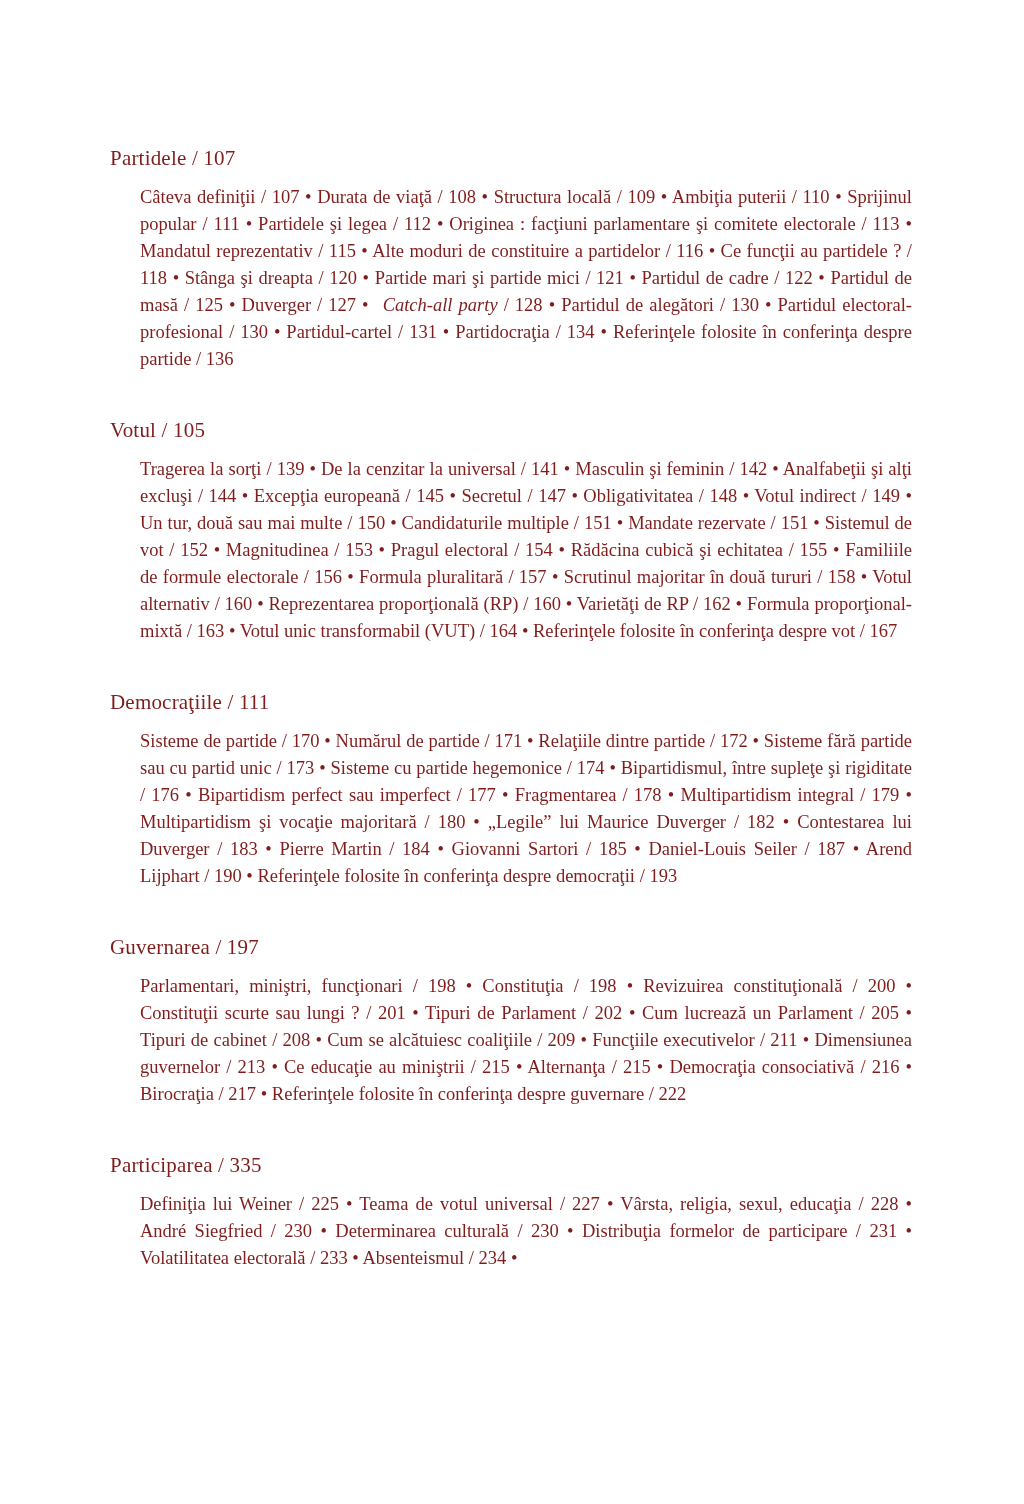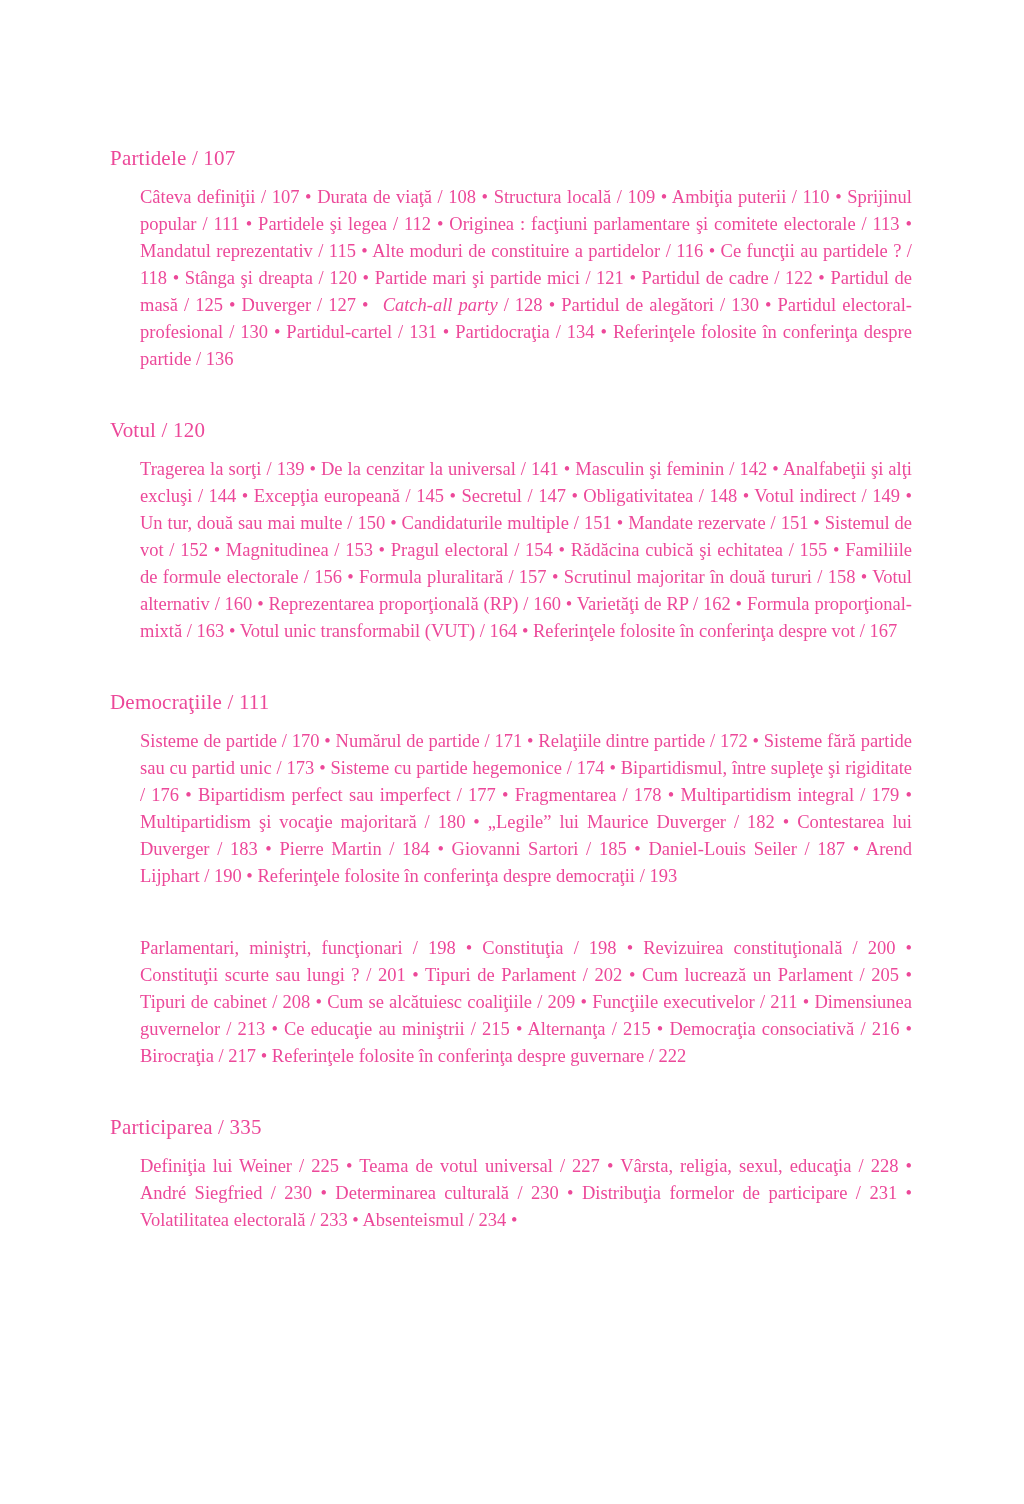--- a/index.html
+++ b/index.html
@@ -6,21 +6,21 @@
     margin: 0;
     padding: 0;
     background: #ffffff;
   }
   .page {
     position: relative;
     width: 1024px;
     height: 1504px;
     box-sizing: border-box;
     background: #ffffff;
-    color: #ec4899;
+    color: #7f1d1d;
     font-family: "Liberation Serif", serif;
     padding: 146px 112px 24px 110px;
     overflow: hidden;
   }
   .toc-section {
     margin: 0 0 45px 0;
   }
   .toc-section h2 {
     font-size: 21px;
     font-weight: normal;
@@ -43,30 +43,31 @@
 <body>
 
 <div class="page">
 
   <div class="toc-section">
     <h2>Partidele / 107</h2>
     <p class="entries"><span>Câteva definiţii / 107 • Durata de viaţă / 108 • Structura locală / 109 • Ambiţia puterii / 110 • Sprijinul popular / 111 • Partidele şi legea / 112 • Originea : facţiuni parlamentare şi comitete electorale / 113 • Mandatul reprezentativ / 115 • Alte moduri de constituire a partidelor / 116 • Ce funcţii au partidele ? / 118 • Stânga şi dreapta / 120 • Partide mari şi partide mici / 121 • Partidul de cadre / 122 • Partidul de masă / 125 • Duverger / 127 • </span><span class="italic">Catch-all party</span><span> / 128 • Partidul de alegători / 130 • Partidul electoral-profesional / 130 • Partidul-cartel / 131 • Partidocraţia / 134 • Referinţele folosite în conferinţa despre partide / 136</span></p>
   </div>
 
   <div class="toc-section">
-    <h2>Votul / 120</h2>
+    <h2>Votul / 105</h2>
     <p class="entries"><span>Tragerea la sorţi / 139 • De la cenzitar la universal / 141 • Masculin şi feminin / 142 • Analfabeţii şi alţi excluşi / 144 • Excepţia europeană / 145 • Secretul / 147 • Obligativitatea / 148 • Votul indirect / 149 • Un tur, două sau mai multe / 150 • Candidaturile multiple / 151 • Mandate rezervate / 151 • Sistemul de vot / 152 • Magnitudinea / 153 • Pragul electoral / 154 • Rădăcina cubică şi echitatea / 155 • Familiile de formule electorale / 156 • Formula pluralitară / 157 • Scrutinul majoritar în două tururi / 158 • Votul alternativ / 160 • Reprezentarea proporţională (RP) / 160 • Varietăţi de RP / 162 • Formula proporţional-mixtă / 163 • Votul unic transformabil (VUT) / 164 • Referinţele folosite în conferinţa despre vot / 167</span></p>
   </div>
 
   <div class="toc-section">
     <h2>Democraţiile / 111</h2>
     <p class="entries"><span>Sisteme de partide / 170 • Numărul de partide / 171 • Relaţiile dintre partide / 172 • Sisteme fără partide sau cu partid unic / 173 • Sisteme cu partide hegemonice / 174 • Bipartidismul, între supleţe şi rigiditate / 176 • Bipartidism perfect sau imperfect / 177 • Fragmentarea / 178 • Multipartidism integral / 179 • Multipartidism şi vocaţie majoritară / 180 • „Legile” lui Maurice Duverger / 182 • Contestarea lui Duverger / 183 • Pierre Martin / 184 • Giovanni Sartori / 185 • Daniel-Louis Seiler / 187 • Arend Lijphart / 190 • Referinţele folosite în conferinţa despre democraţii / 193</span></p>
   </div>
 
   <div class="toc-section">
+    <h2>Guvernarea / 197</h2>
     <p class="entries"><span>Parlamentari, miniştri, funcţionari / 198 • Constituţia / 198 • Revizuirea constituţională / 200 • Constituţii scurte sau lungi ? / 201 • Tipuri de Parlament / 202 • Cum lucrează un Parlament / 205 • Tipuri de cabinet / 208 • Cum se alcătuiesc coaliţiile / 209 • Funcţiile executivelor / 211 • Dimensiunea guvernelor / 213 • Ce educaţie au miniştrii / 215 • Alternanţa / 215 • Democraţia consociativă / 216 • Birocraţia / 217 • Referinţele folosite în conferinţa despre guvernare / 222</span></p>
   </div>
 
   <div class="toc-section">
     <h2>Participarea / 335</h2>
     <p class="entries"><span>Definiţia lui Weiner / 225 • Teama de votul universal / 227 • Vârsta, religia, sexul, educaţia / 228 • André Siegfried / 230 • Determinarea culturală / 230 • Distribuţia formelor de participare / 231 • Volatilitatea electorală / 233 • Absenteismul / 234 •</span></p>
   </div>
 
 </div>
 

